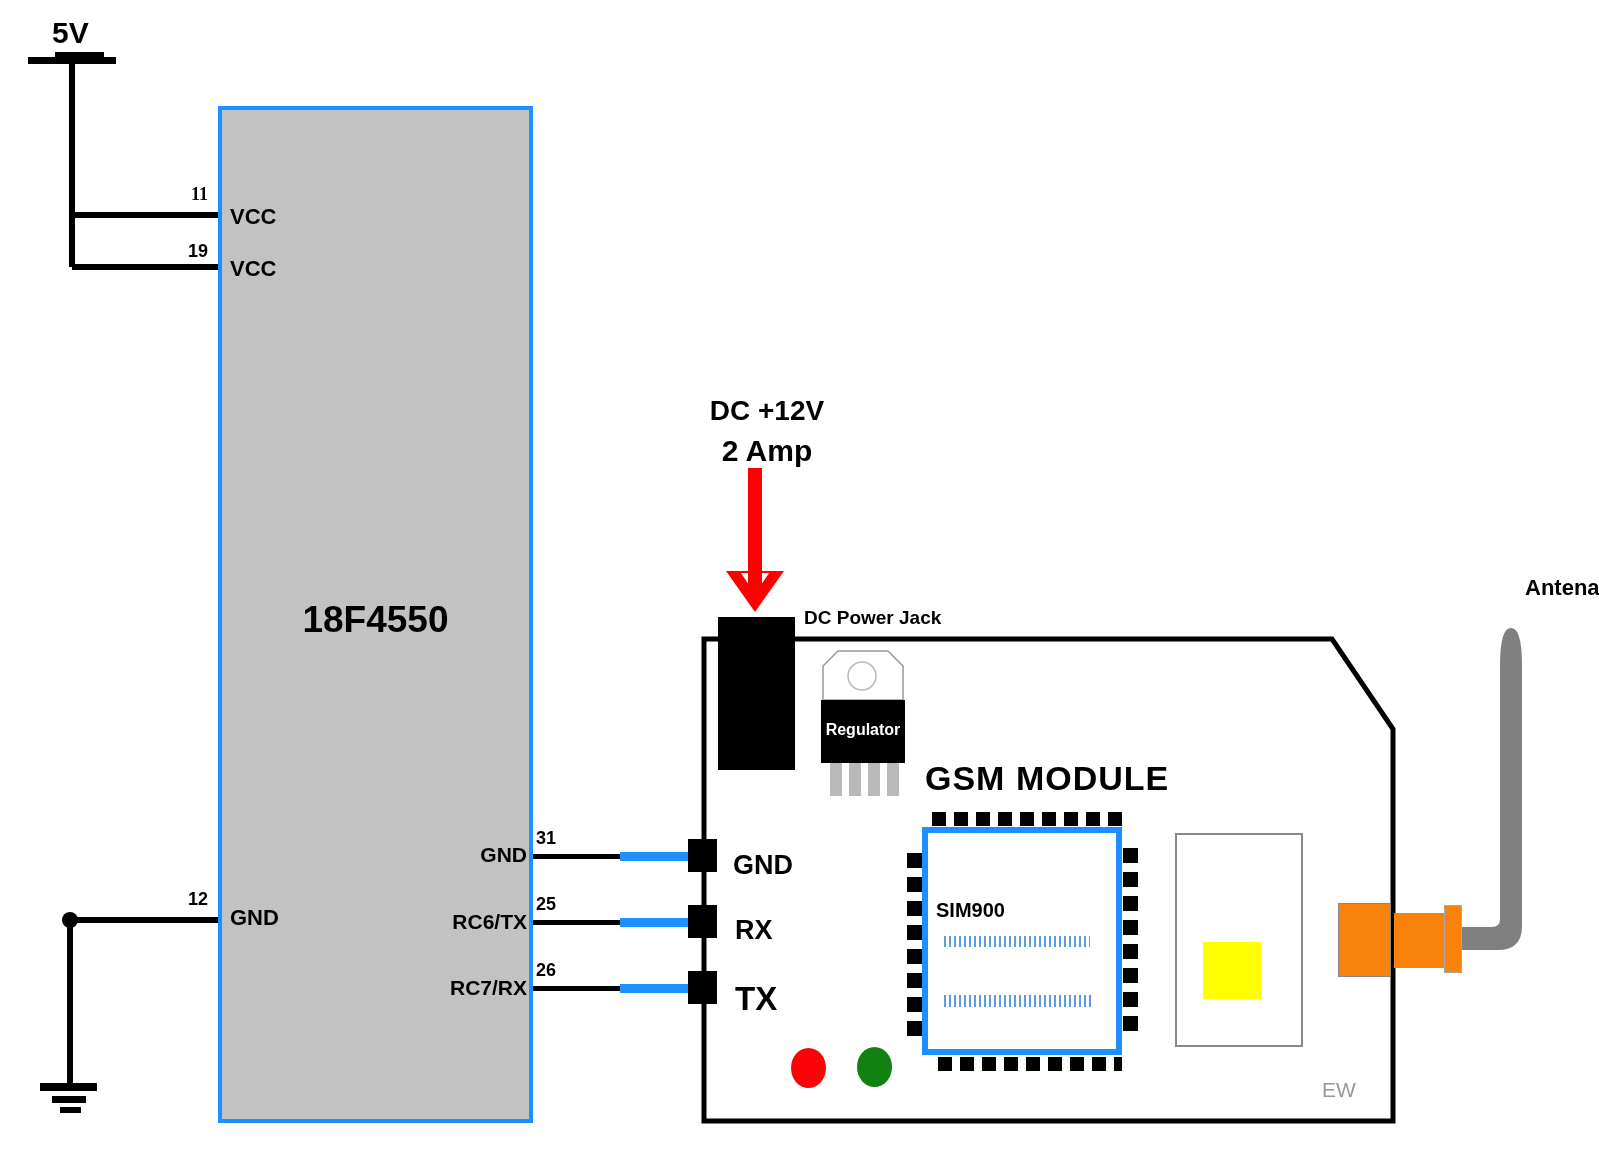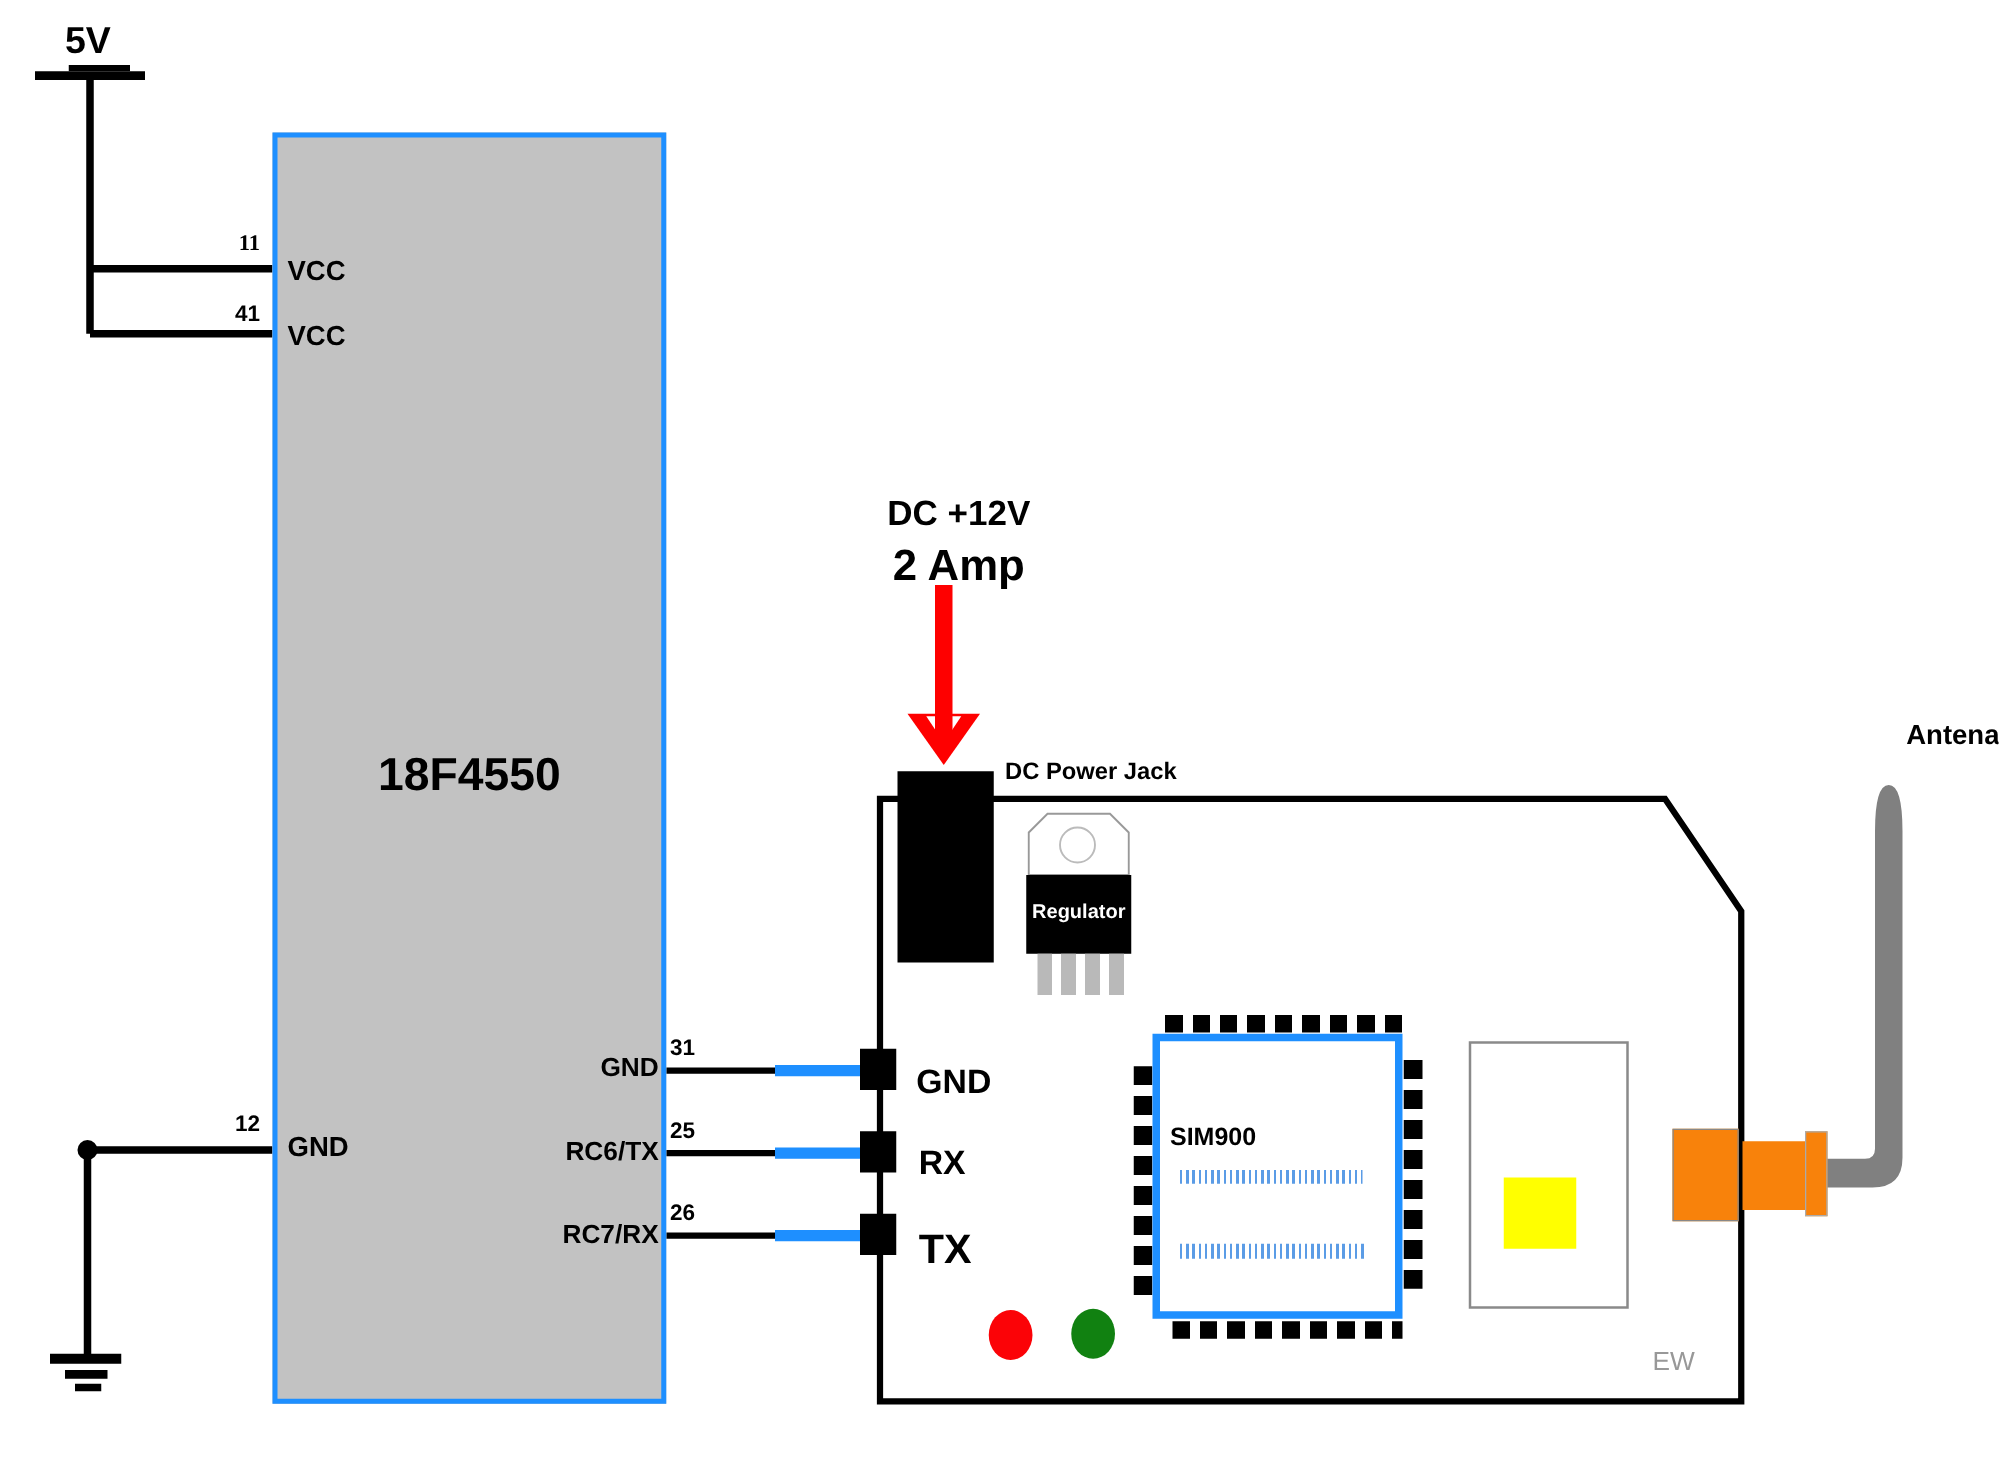--- a/index.html
+++ b/index.html
@@ -87,41 +87,42 @@
     <polygon points="1192,860 1240,860 1275,889 1275,1008 1192,1008" fill="#c2c2c2"></polygon>
   </svg>
 
   <div class="abs pic-chip"></div>
   <div class="t tc" style="left:218px;top:600px;width:315px;font-size:37px;">18F4550</div>
 
   <div class="t" style="left:52px;top:16px;font-size:30px;">5V</div>
 
   <div class="t tr" style="left:160px;top:185px;width:48px;font-size:18px;font-family:Liberation Serif, serif;">11</div>
   <div class="t" style="left:230px;top:205px;font-size:22px;">VCC</div>
-  <div class="t tr" style="left:160px;top:242px;width:48px;font-size:18px;">41</div>
+  <div class="t tr" style="left:160px;top:242px;width:48px;font-size:18px;">19</div>
   <div class="t" style="left:230px;top:257px;font-size:22px;">VCC</div>
   <div class="t tr" style="left:160px;top:890px;width:48px;font-size:18px;">12</div>
   <div class="t" style="left:230px;top:906px;font-size:22px;">GND</div>
 
   <div class="t tr" style="left:430px;top:843px;width:97px;font-size:21px;">GND</div>
   <div class="t" style="left:536px;top:829px;font-size:18px;">31</div>
   <div class="t tr" style="left:430px;top:910px;width:97px;font-size:21px;">RC6/TX</div>
   <div class="t" style="left:536px;top:895px;font-size:18px;">25</div>
   <div class="t tr" style="left:430px;top:976px;width:97px;font-size:21px;">RC7/RX</div>
   <div class="t" style="left:536px;top:961px;font-size:18px;">26</div>
 
   <div class="t tc" style="left:697px;top:396px;width:140px;font-size:28px;">DC +12V</div>
-  <div class="t tc" style="left:697px;top:434px;width:140px;font-size:35px;">2 Amp</div>
+  <div class="t tc" style="left:697px;top:434px;width:140px;font-size:30px;">2 Amp</div>
 
   <div class="abs jack"></div>
   <div class="t" style="left:804px;top:608px;font-size:19px;">DC Power Jack</div>
 
   <div class="abs reg-body">Regulator</div>
   <div class="abs reg-legs"></div>
 
+  <div class="t" style="left:925px;top:760px;font-size:34px;letter-spacing:1px;">GSM MODULE</div>
 
   <div class="abs mod-pad" style="top:839px;"></div>
   <div class="abs mod-pad" style="top:905px;"></div>
   <div class="abs mod-pad" style="top:971px;"></div>
   <div class="t" style="left:733px;top:851px;font-size:27px;">GND</div>
   <div class="t" style="left:735px;top:916px;font-size:27px;">RX</div>
   <div class="t" style="left:735px;top:981px;font-size:33px;">TX</div>
 
   <div class="abs padrow-h" style="left:932px;top:812px;width:190px;"></div>
   <div class="abs padrow-h" style="left:938px;top:1057px;width:184px;"></div>

